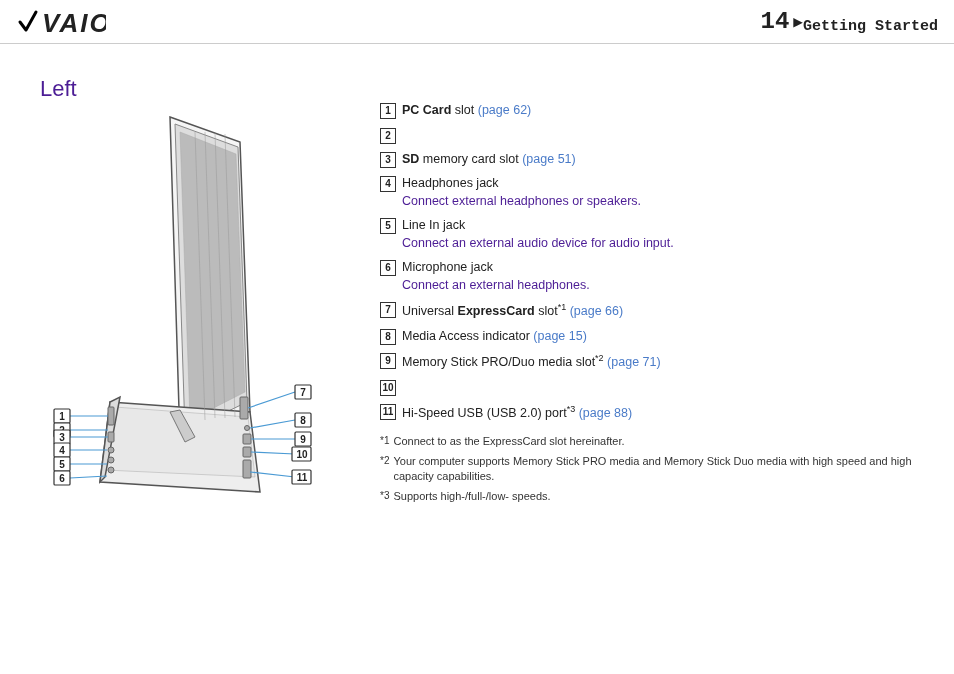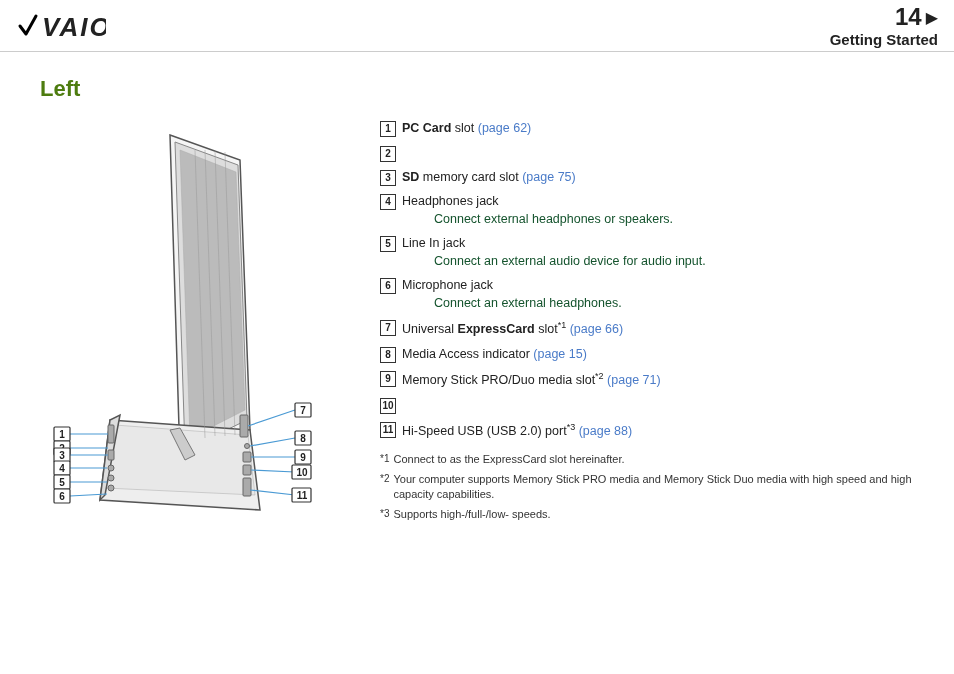--- a/index.html
+++ b/index.html
@@ -11,54 +11,53 @@
       font-size: 13px;
       color: #222;
       overflow: hidden;
       position: relative;
     }
 
     
     #header {
       position: absolute;
       top: 0; left: 0; right: 0;
-      height: 52px;
+      height: 44px;
       background: #ffffff;
       border-bottom: 1px solid #ccc;
       display: flex;
       align-items: center;
       justify-content: space-between;
       padding: 0 16px;
     }
     #logo-area {
       display: flex;
       align-items: center;
     }
     #header-right {
       display: flex;
-      flex-direction: column;
       align-items: flex-end;
       justify-content: flex-start;
+      font-family: Liberation Mono, monospace;
     }
 
     
     #main {
       position: absolute;
       top: 56px;
       left: 0; right: 0; bottom: 0;
       padding: 20px 30px 10px 40px;
       display: flex;
       flex-direction: column;
     }
 
     #page-heading {
       font-size: 22px;
-      font-weight: bold;
-      color: #4d7c0f;
-      margin-bottom: 18px;
+      font-weight: normal;
+      color: #4c1d95;
     }
 
     #content-area {
       display: flex;
       flex-direction: row;
       flex: 1;
     }
 
     
     #diagram-area {
@@ -110,22 +109,21 @@
     .desc-item .desc-text .bold {
       font-weight: bold;
     }
 
     .desc-item .desc-text .link {
       color: #4a7bc8;
     }
 
     .desc-item .desc-text .sub-line {
       display: block;
-      color: #14532d;
-      margin-left: 32px;
+      color: #4c1d95;
     }
 
     
     #footnotes {
       margin-top: 8px;
       padding-top: 4px;
     }
 
     .footnote {
       display: flex;
@@ -274,21 +272,21 @@
         </span>
       </div>
 
       <div class="desc-item">
         <span class="num-badge">2</span>
       </div>
 
       <div class="desc-item">
         <span class="num-badge">3</span>
         <span class="desc-text">
-          <span class="bold">SD</span> memory card slot <span class="link">(page 75)</span>
+          <span class="bold">SD</span> memory card slot <span class="link">(page 51)</span>
         </span>
       </div>
 
       <div class="desc-item">
         <span class="num-badge">4</span>
         <span class="desc-text">
           Headphones jack
           <span class="sub-line">Connect external headphones or speakers.</span>
         </span>
       </div>

